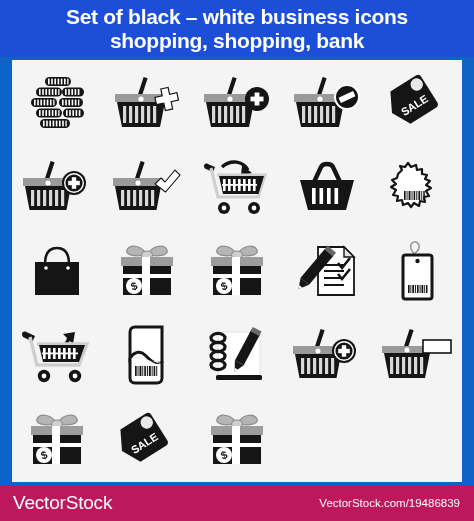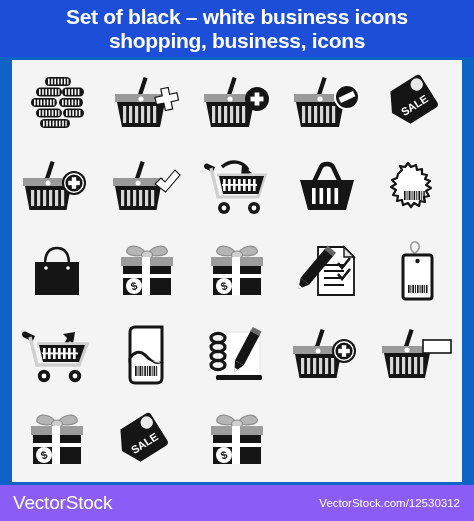--- a/index.html
+++ b/index.html
@@ -32,41 +32,41 @@
     grid-template-columns:repeat(5,1fr);
     grid-template-rows:repeat(5,1fr);
   }
   .cell{
     position:relative;display:flex;align-items:center;justify-content:center;
   }
   .cell svg{display:block;}
 
   
   .footer{
-    position:absolute;left:0;top:485px;width:474px;height:36px;background:#8b5cf6;
+    position:absolute;left:0;top:485px;width:474px;height:36px;background:#be185d;
     display:flex;align-items:center;
   }
   .brand{
     color:#ffffff;font-size:19px;letter-spacing:-0.2px;margin-left:13px;
   }
   .url{
     position:absolute;right:14px;color:#ffffff;font-size:11.5px;letter-spacing:0px;
   }
   .footer-sep{
     position:absolute;left:0;top:482px;width:474px;height:3px;background:#0d63c6;
   }
 </style>
 </head>
 <body>
 
 <div class="poster">
 
   <div class="header">
     <div class="line">Set of black – white business icons</div>
-    <div class="line">shopping, business, icons</div>
+    <div class="line">shopping, shopping, bank</div>
   </div>
 
   <div class="canvas">
     <div class="grid">
 
       <div class="cell">
         <svg width="64" height="58" viewBox="0 0 64 58">
           <g fill="#151515">
             <g>
               <rect x="20" y="4" width="26" height="9" rx="4.5" fill="#151515"></rect>
@@ -540,16 +540,16 @@
           <text x="18" y="49" fill="#151515" font-family="'Liberation Sans',sans-serif" font-size="11" font-weight="bold" text-anchor="middle" transform="rotate(-20 18 45)">$</text>
         </svg>
       </div>
 
     </div>
   </div>
 
   <div class="footer-sep"></div>
   <div class="footer">
     <div class="brand">VectorStock</div>
-    <div class="url">VectorStock.com/12530312</div>
+    <div class="url">VectorStock.com/19486839</div>
   </div>
 
 </div>
 
 </body></html>

